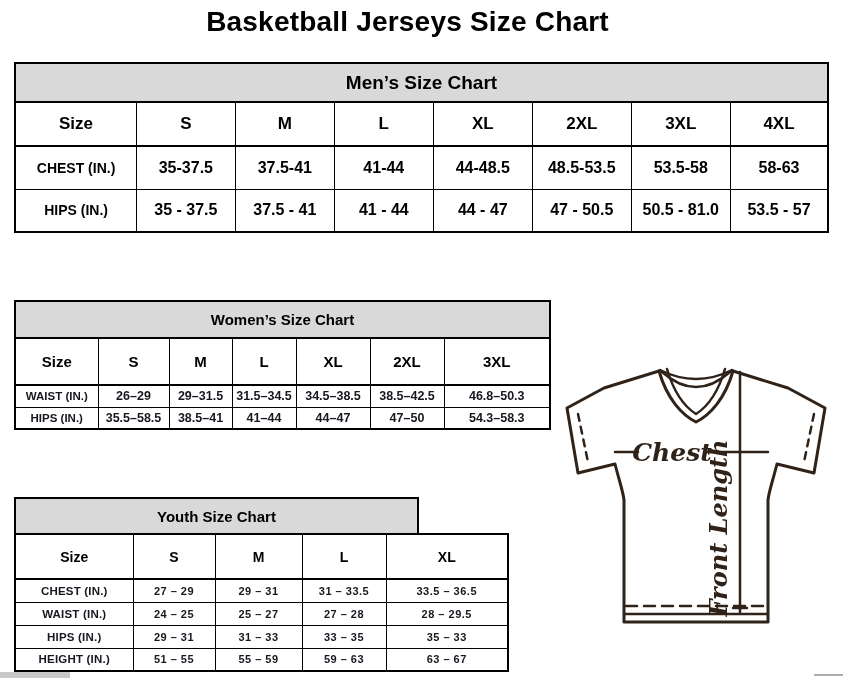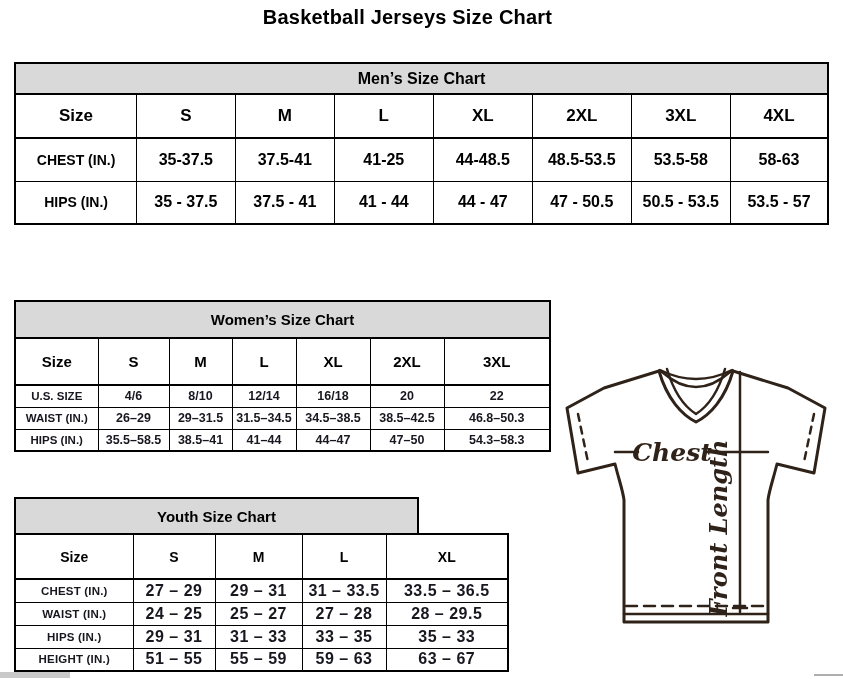--- a/index.html
+++ b/index.html
@@ -1,25 +1,25 @@
 <!DOCTYPE html>
 <html><head>
 <meta charset="utf-8">
 <style>
   html,body{margin:0;padding:0;background:#ffffff;}
   body{width:843px;height:679px;position:relative;overflow:hidden;
        font-family:"Liberation Sans",sans-serif;color:#000;}
 
   .page-title{position:absolute;left:0;top:6px;width:815px;text-align:center;
-      font-size:20px;font-weight:bold;letter-spacing:0.2px;}
+      font-size:28px;font-weight:bold;letter-spacing:0.2px;}
 
   .size-section{position:absolute;}
   .band{background:#d9d9d9;border:2px solid #000;border-bottom:none;
       display:flex;align-items:center;justify-content:center;font-weight:bold;box-sizing:border-box;}
-  .mens-band{height:31px;font-size:16px;}
+  .mens-band{height:39px;font-size:19px;}
   .womens-band{height:37px;font-size:15px;text-align:center;}
   .youth-band{height:36px;font-size:15px;}
 
   table{border-collapse:collapse;table-layout:fixed;border:2px solid #000;background:#fff;}
   th,td{border:1px solid #000;text-align:center;font-weight:bold;padding:0;
         overflow:hidden;white-space:nowrap;}
   thead th{border-bottom:2px solid #000;}
 
   .mens{width:815px;}
   .mens thead tr{height:44px;}
@@ -32,21 +32,21 @@
   .womens thead tr{height:47px;}
   .womens tbody tr{height:22px;}
   .womens th{font-size:15px;}
   .womens td{font-size:12.5px;color:#17171f;}
   .womens td.rowlabel{font-size:11.5px;color:#17171f;}
 
   .youth{width:493px;}
   .youth thead tr{height:45px;}
   .youth tbody tr{height:23px;}
   .youth th{font-size:14px;}
-  .youth td{font-size:16px;color:#17171f;letter-spacing:0.5px;}
+  .youth td{font-size:11px;color:#17171f;letter-spacing:0.5px;}
   .youth td.rowlabel{font-size:11.5px;letter-spacing:0.2px;}
 
   #mens-section{left:14px;top:62px;width:815px;}
   #womens-section{left:14px;top:300px;width:537px;}
   #youth-section{left:14px;top:497px;width:405px;}
 
   .jersey{position:absolute;left:556px;top:360px;width:282px;height:267px;}
 
   .hscroll-thumb{position:absolute;left:0;top:672px;width:70px;height:6px;background:#c9c9c9;}
   .hscroll-frag{position:absolute;left:814px;top:674px;width:29px;height:2px;background:#aeaeae;}
@@ -79,34 +79,34 @@
           <th>2XL</th>
           <th>3XL</th>
           <th>4XL</th>
         </tr>
       </thead>
       <tbody>
         <tr>
           <td class="rowlabel">CHEST (IN.)</td>
           <td>35-37.5</td>
           <td>37.5-41</td>
-          <td>41-25</td>
+          <td>41-44</td>
           <td>44-48.5</td>
           <td>48.5-53.5</td>
           <td>53.5-58</td>
           <td>58-63</td>
         </tr>
         <tr>
           <td class="rowlabel">HIPS (IN.)</td>
           <td>35 - 37.5</td>
           <td>37.5 - 41</td>
           <td>41 - 44</td>
           <td>44 - 47</td>
           <td>47 - 50.5</td>
-          <td>50.5 - 53.5</td>
+          <td>50.5 - 81.0</td>
           <td>53.5 - 57</td>
         </tr>
       </tbody>
     </table>
 </div>
 
 <div id="womens-section" class="size-section">
   <div class="band womens-band">Women’s Size Chart</div>
   <table class="womens">
       <colgroup>
@@ -124,29 +124,20 @@
           <th>S</th>
           <th>M</th>
           <th>L</th>
           <th>XL</th>
           <th>2XL</th>
           <th>3XL</th>
         </tr>
       </thead>
       <tbody>
         <tr>
-          <td class="rowlabel">U.S. SIZE</td>
-          <td>4/6</td>
-          <td>8/10</td>
-          <td>12/14</td>
-          <td>16/18</td>
-          <td>20</td>
-          <td>22</td>
-        </tr>
-        <tr>
           <td class="rowlabel">WAIST (IN.)</td>
           <td>26–29</td>
           <td>29–31.5</td>
           <td>31.5–34.5</td>
           <td>34.5–38.5</td>
           <td>38.5–42.5</td>
           <td>46.8–50.3</td>
         </tr>
         <tr>
           <td class="rowlabel">HIPS (IN.)</td>

